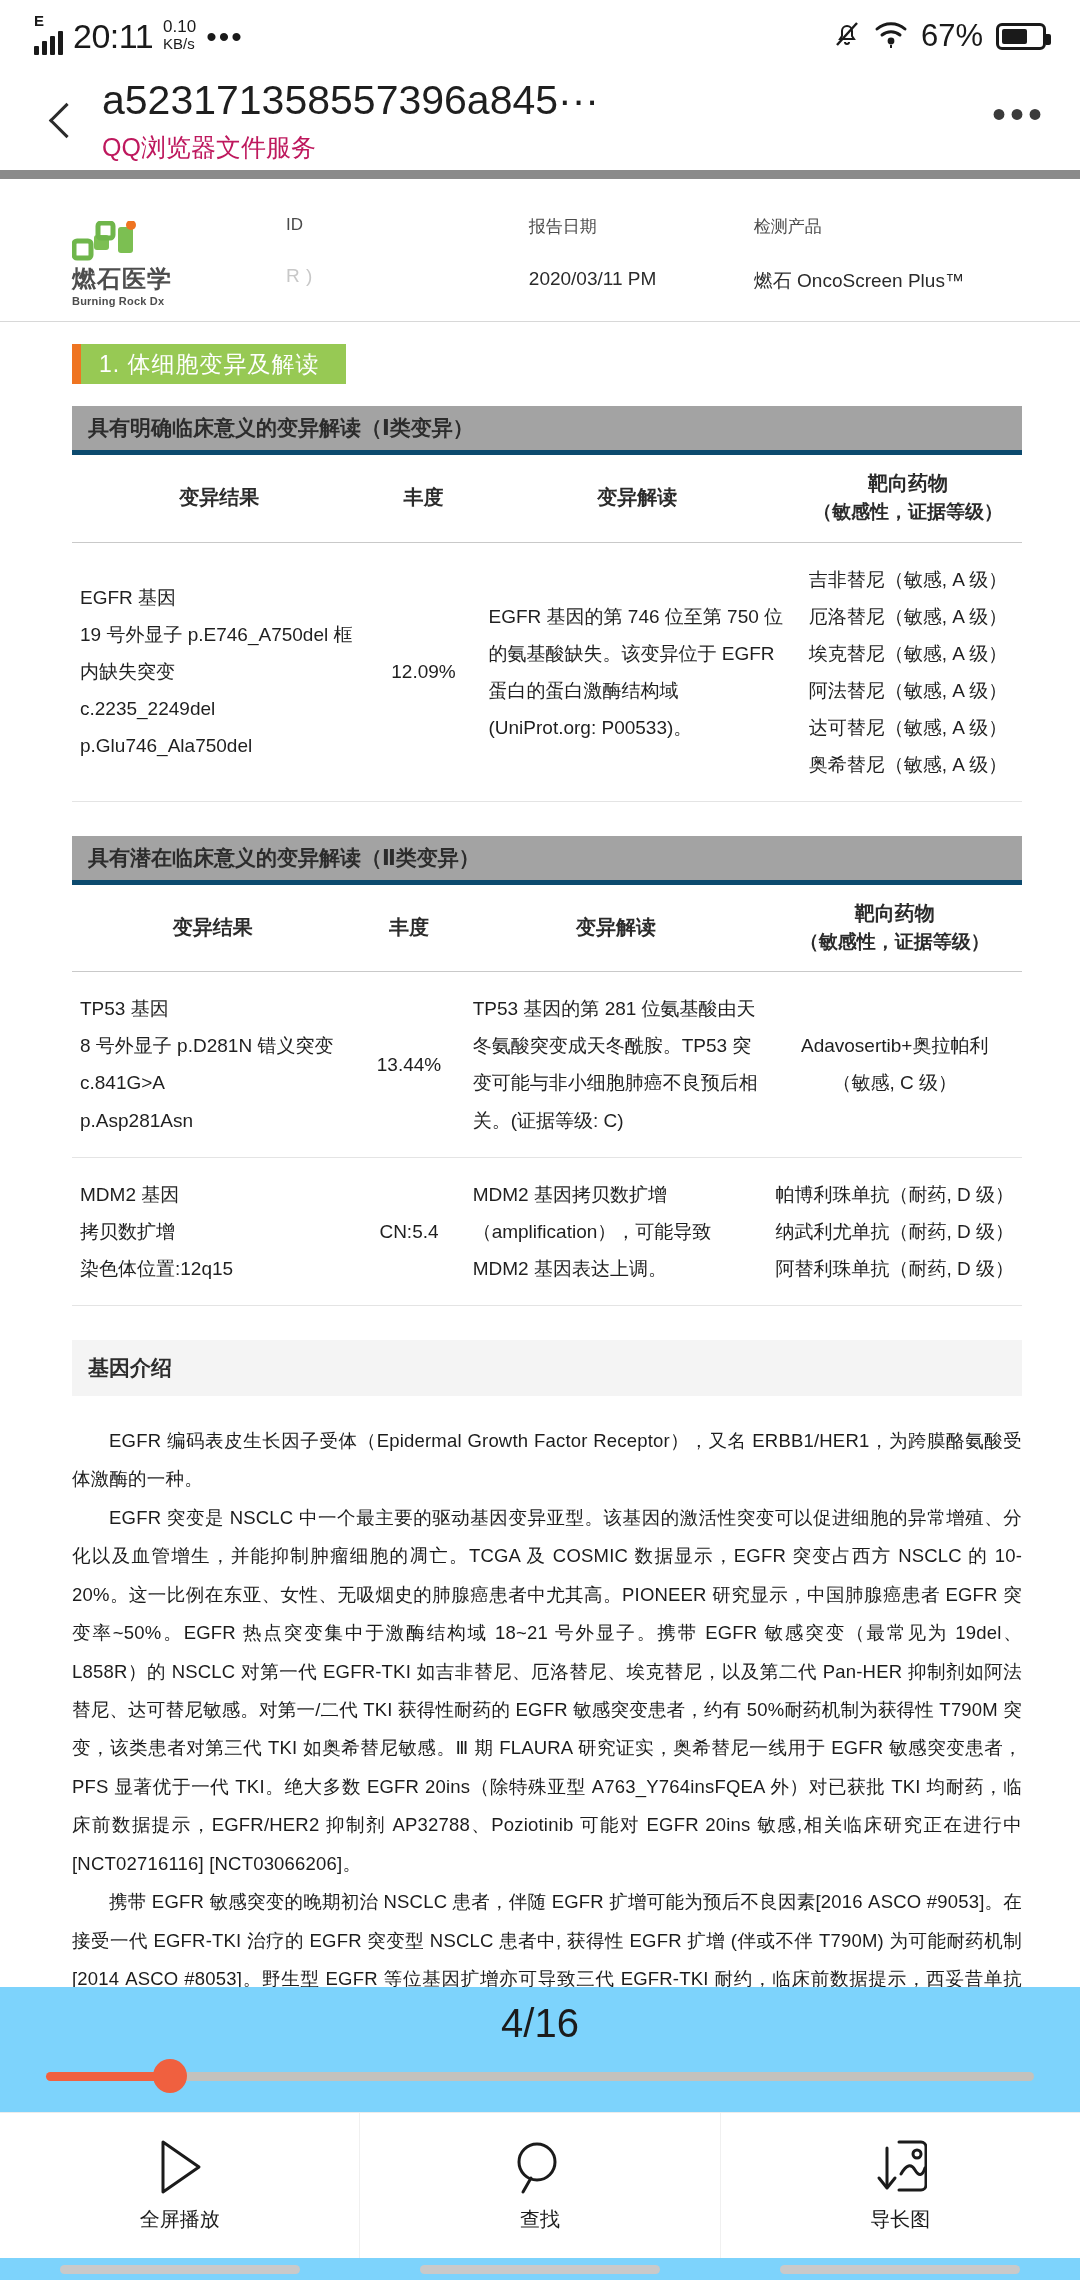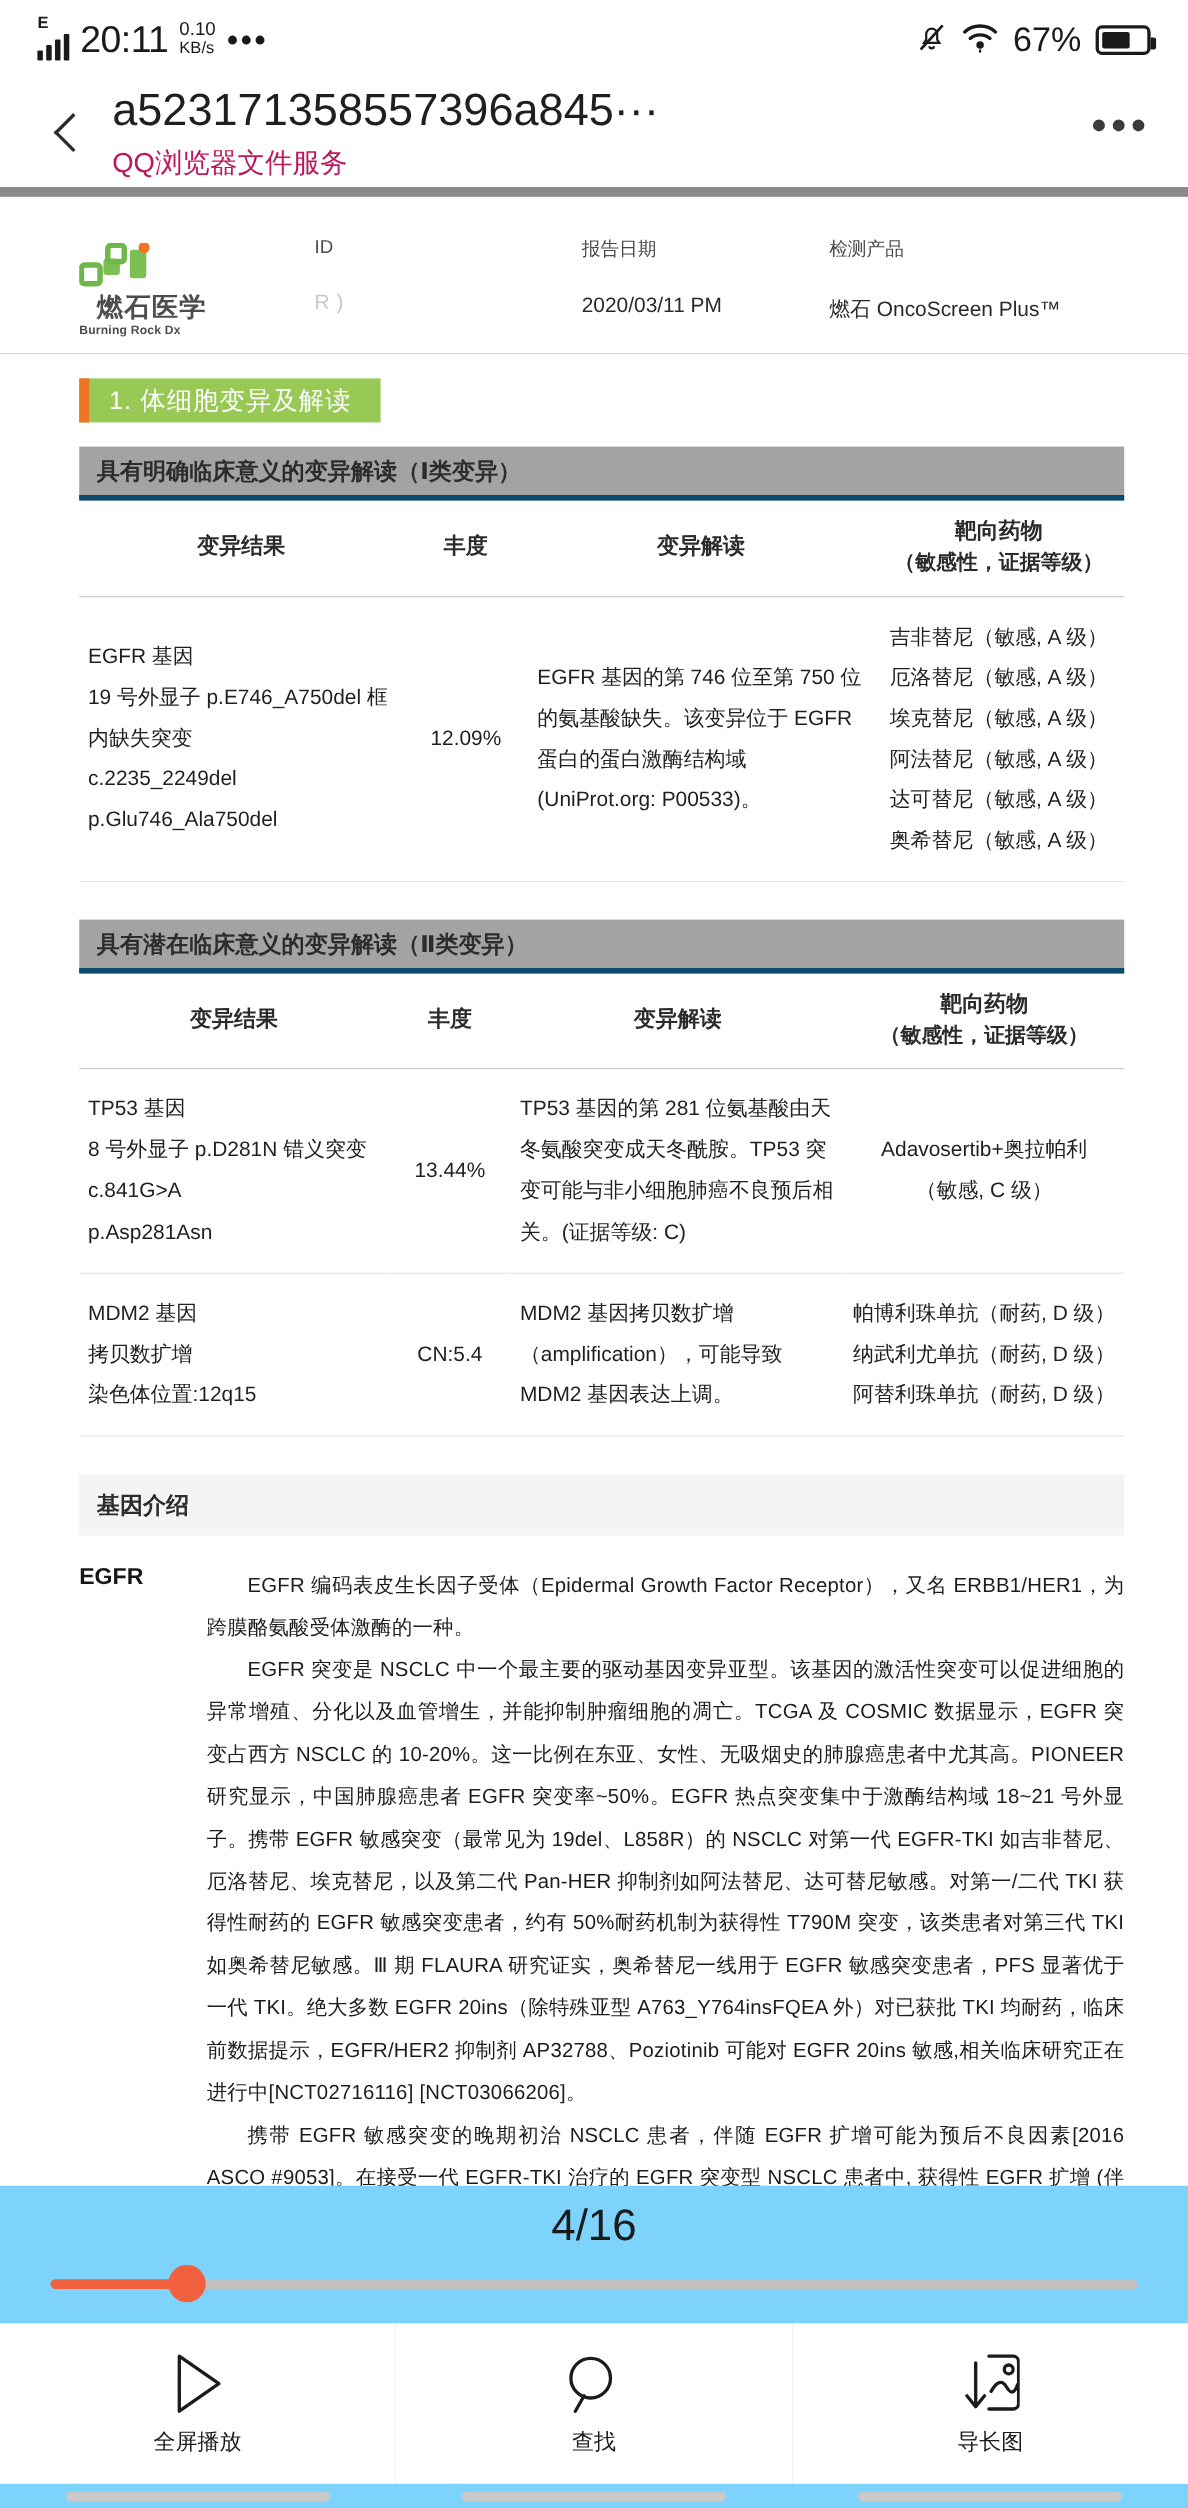--- a/index.html
+++ b/index.html
@@ -85,21 +85,21 @@
 
   
   .rpt-head {
     display: flex; align-items: flex-start;
     padding: 0 58px 0 72px;
     border-bottom: 1px solid #d8d8d8;
     padding-bottom: 14px;
   }
   .logo { width: 150px; flex: 0 0 150px; padding-top: 6px; }
   .logo svg { display: block; }
-  .logo .cn { font-size: 24px; font-weight: 700; color: #4d4d4d; letter-spacing: 1px; margin-left: 16px; }
+  .logo .cn { font-size: 24px; font-weight: 700; color: #4d4d4d; letter-spacing: 1px; }
   .logo .en { font-size: 11px; font-weight: 700; color: #4d4d4d; letter-spacing: 0.2px; }
   .meta-col { margin-left: 64px; }
   .meta-col.c1 { width: 200px; }
   .meta-col.c2 { width: 180px; }
   .meta-col.c3 { width: 300px; }
   .meta-label { font-size: 17px; color: #4a4a4a; margin-bottom: 30px; }
   .meta-val { font-size: 19px; color: #2a2a2a; }
   .meta-val.redacted { color: #c8c8c8; letter-spacing: 0.5px; }
 
   .section-tag {
@@ -354,21 +354,20 @@
             <div class="drug-line">纳武利尤单抗（耐药, D 级）</div>
             <div class="drug-line">阿替利珠单抗（耐药, D 级）</div>
           </td>
         </tr>
       </tbody>
     </table>
 
     
     <div class="gene-intro-band">基因介绍</div>
     <div class="gene-body">
-      <div class="gene-name">EGFR</div>
       <div class="gene-paras">
         <p>EGFR 编码表皮生长因子受体（Epidermal Growth Factor Receptor），又名 ERBB1/HER1，为跨膜酪氨酸受体激酶的一种。</p>
         <p>EGFR 突变是 NSCLC 中一个最主要的驱动基因变异亚型。该基因的激活性突变可以促进细胞的异常增殖、分化以及血管增生，并能抑制肿瘤细胞的凋亡。TCGA 及 COSMIC 数据显示，EGFR 突变占西方 NSCLC 的 10-20%。这一比例在东亚、女性、无吸烟史的肺腺癌患者中尤其高。PIONEER 研究显示，中国肺腺癌患者 EGFR 突变率~50%。EGFR 热点突变集中于激酶结构域 18~21 号外显子。携带 EGFR 敏感突变（最常见为 19del、L858R）的 NSCLC 对第一代 EGFR-TKI 如吉非替尼、厄洛替尼、埃克替尼，以及第二代 Pan-HER 抑制剂如阿法替尼、达可替尼敏感。对第一/二代 TKI 获得性耐药的 EGFR 敏感突变患者，约有 50%耐药机制为获得性 T790M 突变，该类患者对第三代 TKI 如奥希替尼敏感。Ⅲ 期 FLAURA 研究证实，奥希替尼一线用于 EGFR 敏感突变患者，PFS 显著优于一代 TKI。绝大多数 EGFR 20ins（除特殊亚型 A763_Y764insFQEA 外）对已获批 TKI 均耐药，临床前数据提示，EGFR/HER2 抑制剂 AP32788、Poziotinib 可能对 EGFR 20ins 敏感,相关临床研究正在进行中[NCT02716116] [NCT03066206]。</p>
         <p>携带 EGFR 敏感突变的晚期初治 NSCLC 患者，伴随 EGFR 扩增可能为预后不良因素[2016 ASCO #9053]。在接受一代 EGFR-TKI 治疗的 EGFR 突变型 NSCLC 患者中, 获得性 EGFR 扩增 (伴或不伴 T790M) 为可能耐药机制[2014 ASCO #8053]。野生型 EGFR 等位基因扩增亦可导致三代 EGFR-TKI 耐约，临床前数据提示，西妥昔单抗（或阿法替尼）联合三代 TKI 或可克服由此产生的耐药[PMID: 28202511]。研究发现携带 EGFR 19 外显子 delE746_A750 缺失突变的 NSCLC 患者在靶向治疗后比携带 19 外显子 delS752_I759 缺失突变或 21 号外显子 L858R 突变的患者更易出现获得性 EGFR T790M 耐药突变[PMID: 28747773]。</p>
       </div>
     </div>
 
     
   </div>
 

